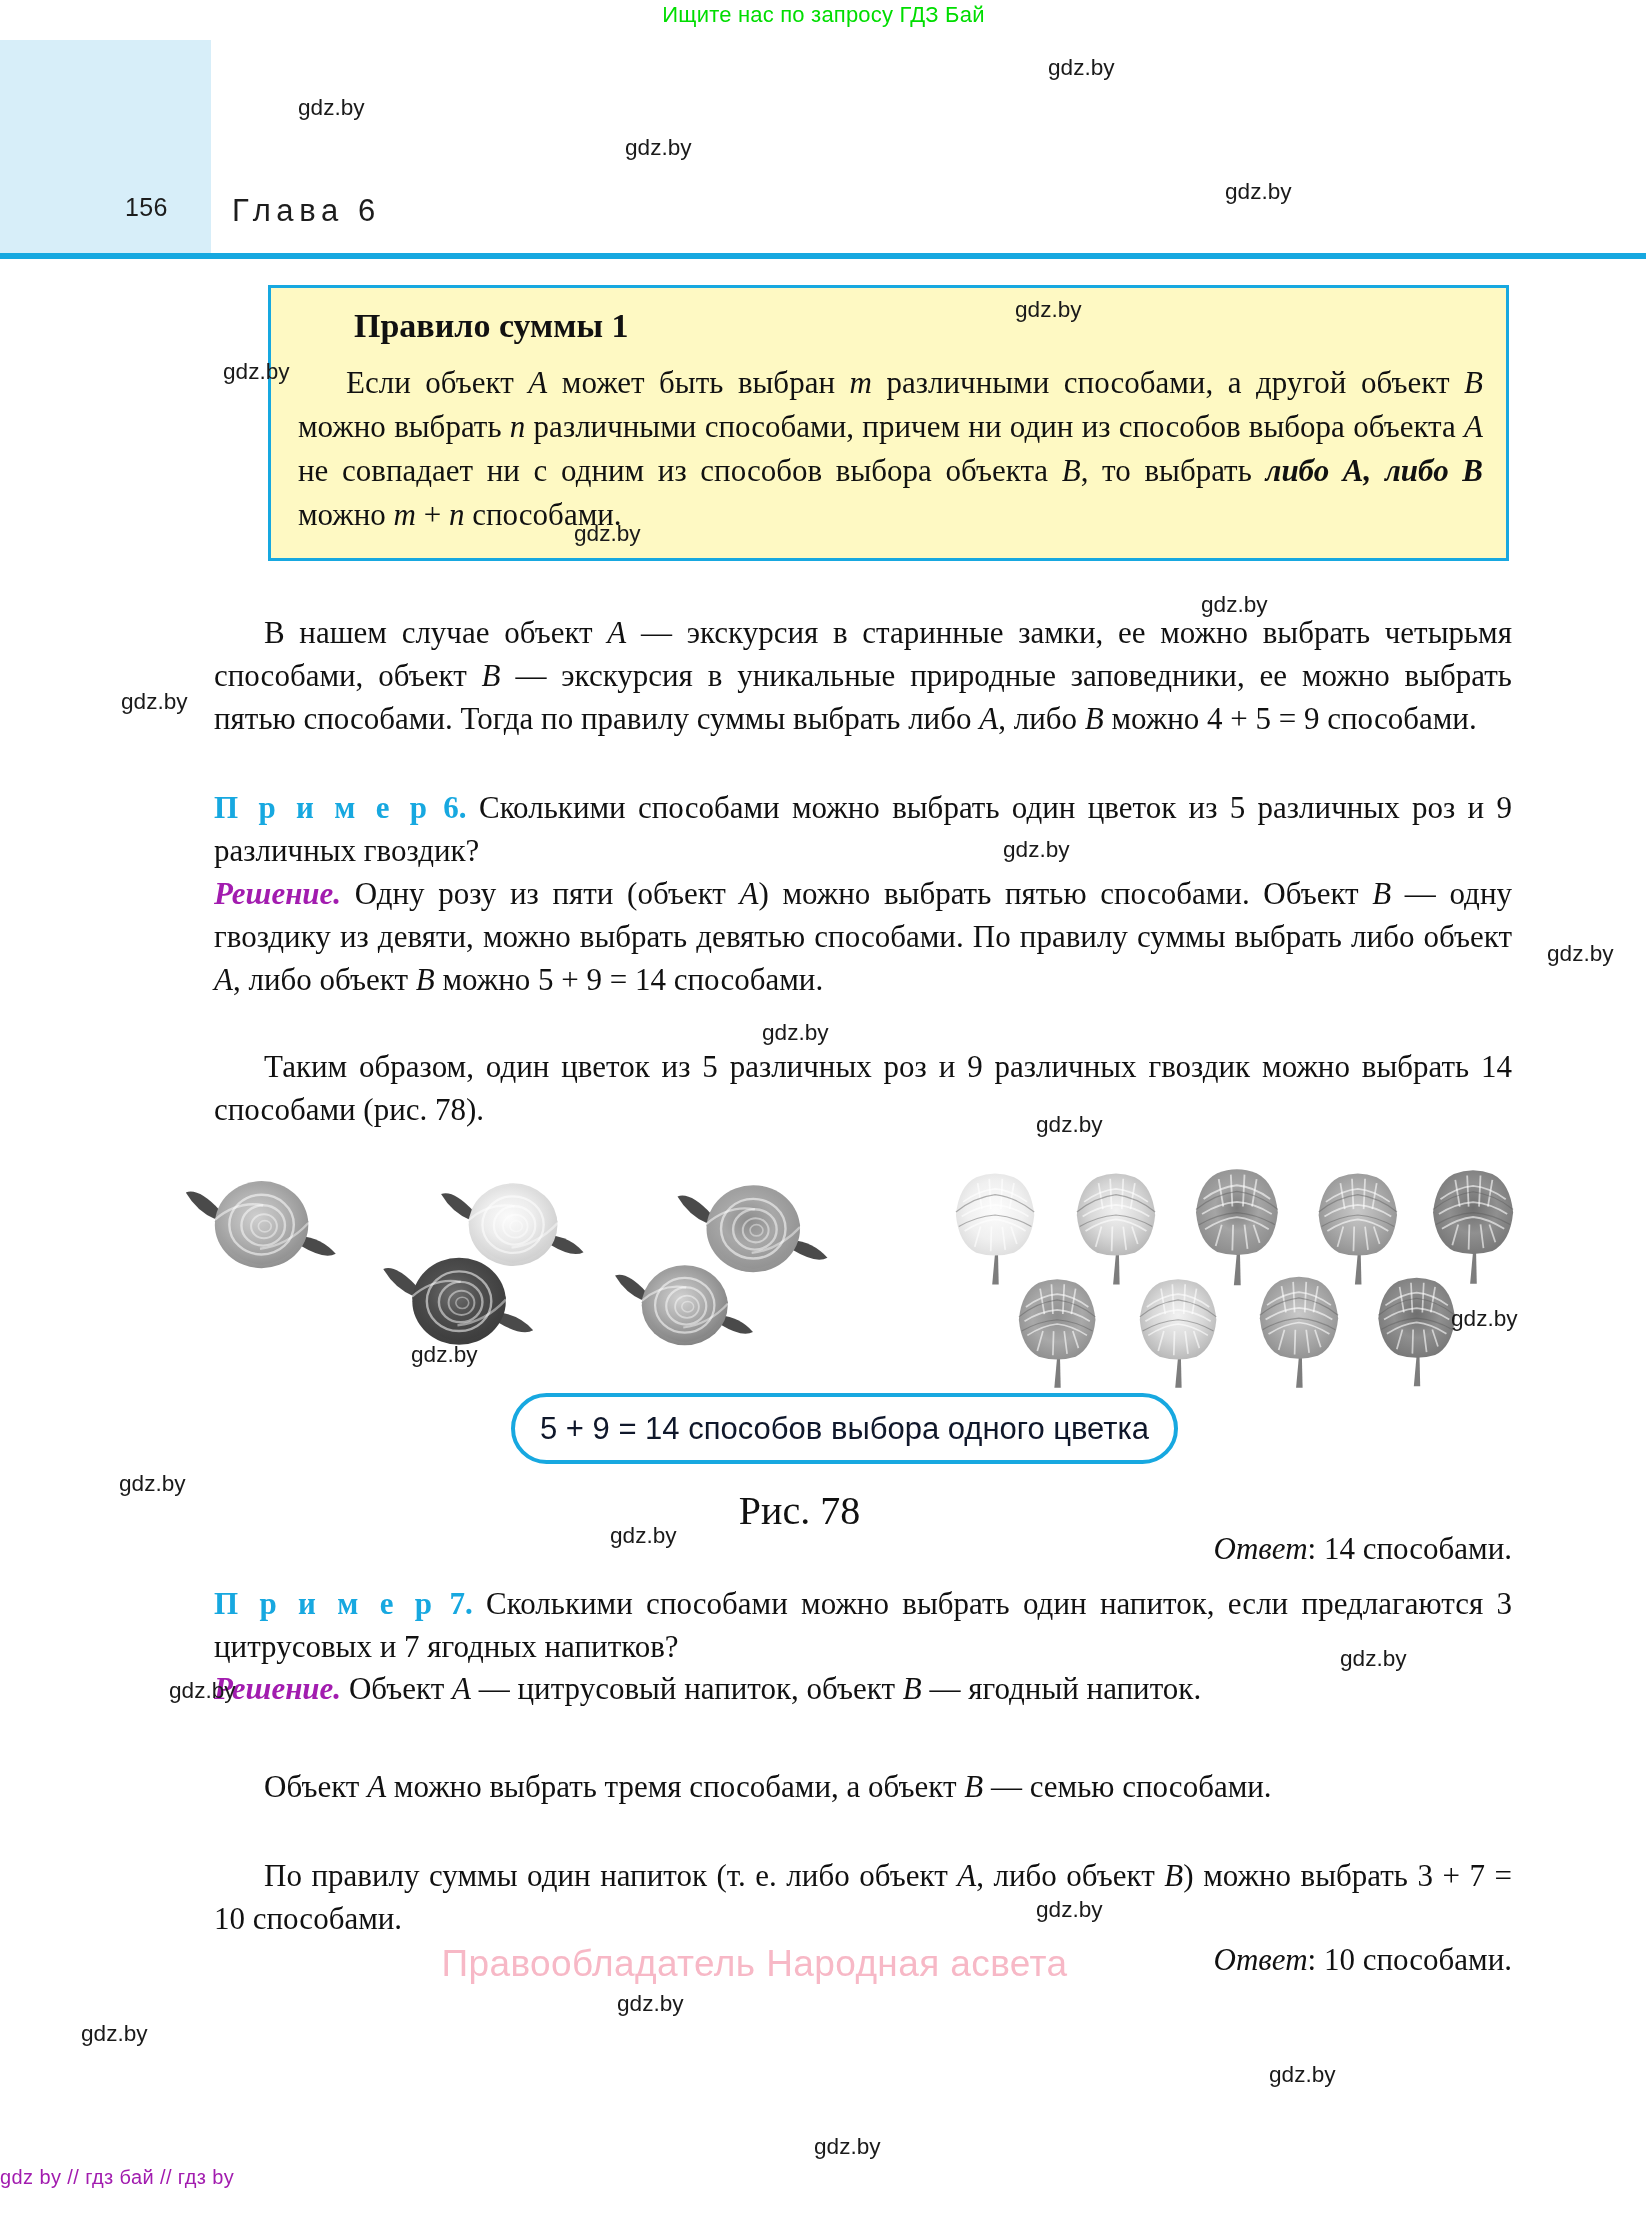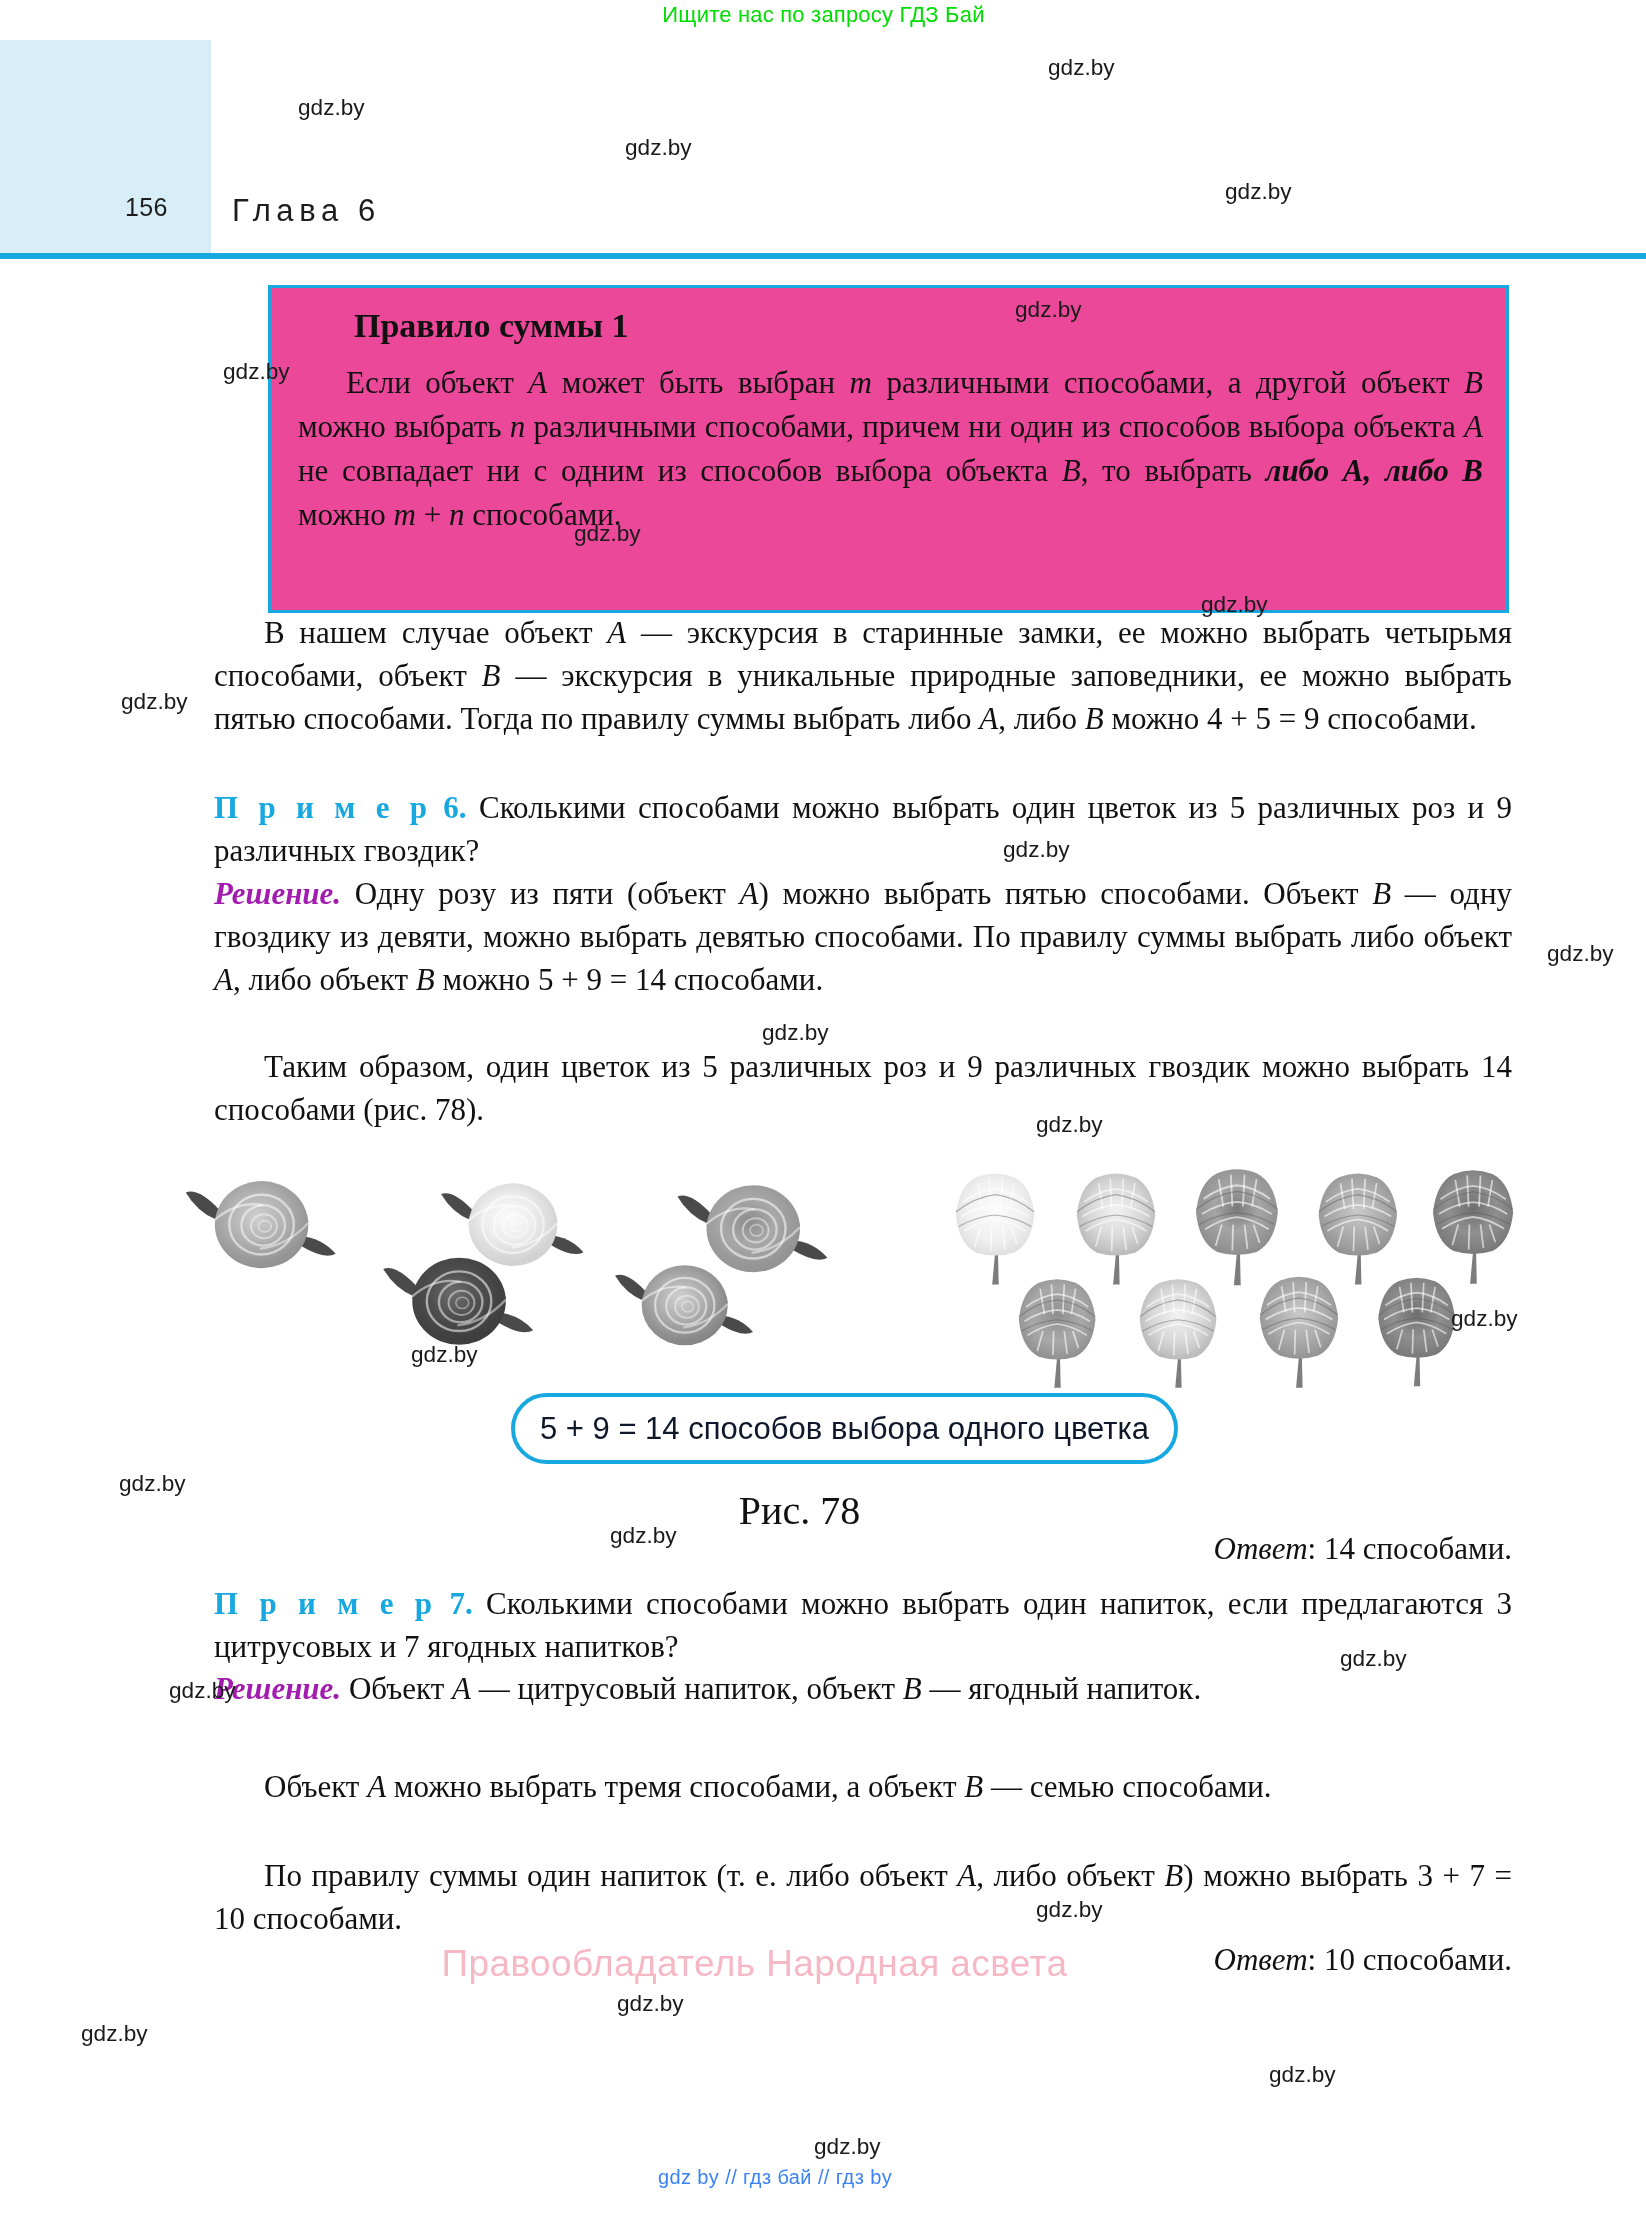--- a/index.html
+++ b/index.html
@@ -63,22 +63,22 @@
     height: 5.6px;
     background: #17a8e0;
   }
 
   
   .rule-box {
     position: absolute;
     left: 268px;
     top: 285px;
     width: 1241px;
-    height: 328px;
-    background: #ec4899;
+    height: 276px;
+    background: #fef9c3;
     border: 3.2px solid #17a8e0;
     box-sizing: border-box;
   }
   .rule-title {
     position: absolute;
     left: 83px;
     top: 19.3px;
     font-family: "Liberation Serif", serif;
     font-weight: bold;
     font-size: 34px;
@@ -187,24 +187,24 @@
     font-family: "Liberation Sans", sans-serif;
     font-size: 37px;
     color: #f7b8c6;
     letter-spacing: 0.4px;
   }
   .footer-links {
     position: absolute;
     left: 0;
     top: 2166px;
     width: 1550px;
-    text-align: center;
+    text-align: left;
     font-family: "Liberation Sans", sans-serif;
     font-size: 20px;
-    color: #3b82f6;
+    color: #a21caf;
     letter-spacing: 0.4px;
   }
 
   
   .wm {
     position: absolute;
     font-family: "Liberation Sans", sans-serif;
     font-size: 22.6px;
     color: #1a1a1a;
     white-space: nowrap;

